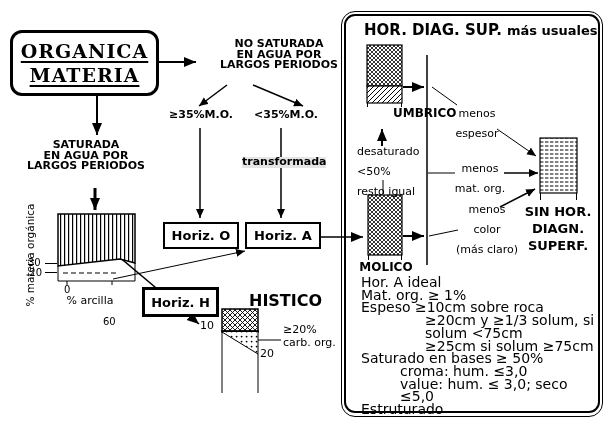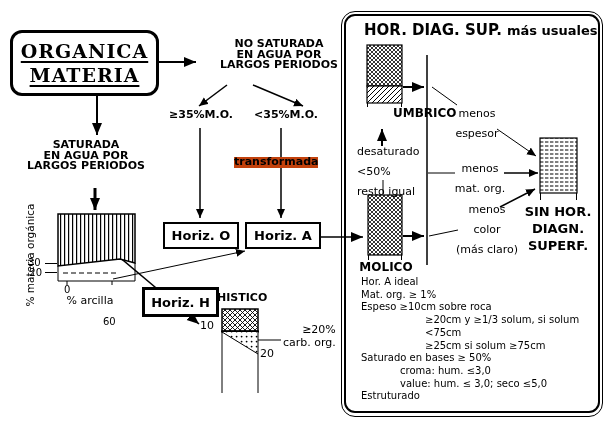--- a/index.html
+++ b/index.html
@@ -18,21 +18,21 @@
   .materia-box span{text-decoration:underline;text-underline-offset:3px;text-decoration-thickness:2px;letter-spacing:1px;}
   .hbox{border:2px solid #000;background:#fff;width:72px;height:23px;display:flex;align-items:center;
     justify-content:center;font-weight:bold;font-size:13px;}
   .hbox.thick{border-width:3px;width:71px;height:24px;}
   .panel-outer{left:341px;top:11px;width:260px;height:404px;border:1.5px solid #000;border-radius:14px;}
   .panel-inner{position:absolute;left:2px;top:2px;right:2px;bottom:3px;border:2px solid #000;border-radius:11px;}
   .title-main{font-size:15px;font-weight:bold;}
   .title-sub{font-size:13px;font-weight:bold;}
   .col-label{font-weight:bold;font-size:12px;}
   .sinhor-label{font-weight:bold;font-size:13px;line-height:17px;}
-  .props{font-size:10px;line-height:12.7px;width:238px;}
+  .props{font-size:14px;line-height:12.7px;width:238px;}
   .props .ind1{margin-left:64px;}
   .props .ind2{margin-left:39px;}
   .tick{font-size:10px;}
   .axis{font-size:11px;}
   .ylabel{left:-30px;top:249px;width:120px;text-align:center;transform:rotate(-90deg);
     font-size:10.5px;}
 </style>
 </head>
 <body>
 
@@ -149,39 +149,39 @@
 LARGOS PERIODOS</div>
 
   <div class="abs pre ctr b f11" style="left:20px;top:140px;width:132px;">SATURADA
 EN AGUA POR
 LARGOS PERIODOS</div>
 
   <div class="abs ctr b f11" style="left:166px;top:110px;width:70px;">≥35%M.O.</div>
 
   <div class="abs ctr b f11" style="left:251px;top:110px;width:70px;">&lt;35%M.O.</div>
 
-  <div class="abs ctr b f11" style="left:234px;top:157px;width:84px;background:#c2410c;">transformada</div>
+  <div class="abs ctr b f11" style="left:242px;top:157px;width:84px;background:#e5e5e5;">transformada</div>
 
   <div class="abs hbox" style="left:163px;top:222px;">Horiz. O</div>
 
   <div class="abs hbox" style="left:245px;top:222px;">Horiz. A</div>
 
   <div class="abs hbox thick" style="left:142px;top:287px;">Horiz. H</div>
 
   <div class="abs ylabel">% materia orgánica</div>
   <div class="abs tick" style="left:28px;top:257px;width:14px;text-align:left;">30</div>
   <div class="abs tick" style="left:28px;top:266.5px;width:14px;text-align:right;">20</div>
   <div class="abs tick" style="left:64px;top:284px;">0</div>
   <div class="abs tick" style="left:103px;top:292px;margin-top:24px;">60</div>
   <div class="abs ctr axis" style="left:60px;top:294px;width:60px;">% arcilla</div>
 
-  <div class="abs b" style="left:217px;top:291px;font-size:11px;">HISTICO</div>
+  <div class="abs b" style="left:217px;top:291px;font-size:16px;padding-left:32px;">HISTICO</div>
   <div class="abs" style="left:200px;top:319px;font-size:11px;">10</div>
   <div class="abs" style="left:260px;top:347px;font-size:11px;">20</div>
-  <div class="abs pre" style="left:283px;top:324px;font-size:11px;line-height:12.5px;text-align:right;">≥20%
+  <div class="abs pre" style="left:283px;top:324px;font-size:11px;line-height:12.5px;">≥20%
 carb. org.</div>
 
   <div class="abs panel-outer">
     <div class="panel-inner"></div>
   </div>
 
   <div class="abs" style="left:364px;top:20px;width:232px;white-space:nowrap;"><span class="title-main">HOR. DIAG. SUP.</span>
     <span class="title-sub">más usuales</span></div>
 
   <div class="abs ctr col-label" style="left:353px;top:106px;width:62px;margin-left:40px;">UMBRICO</div>

